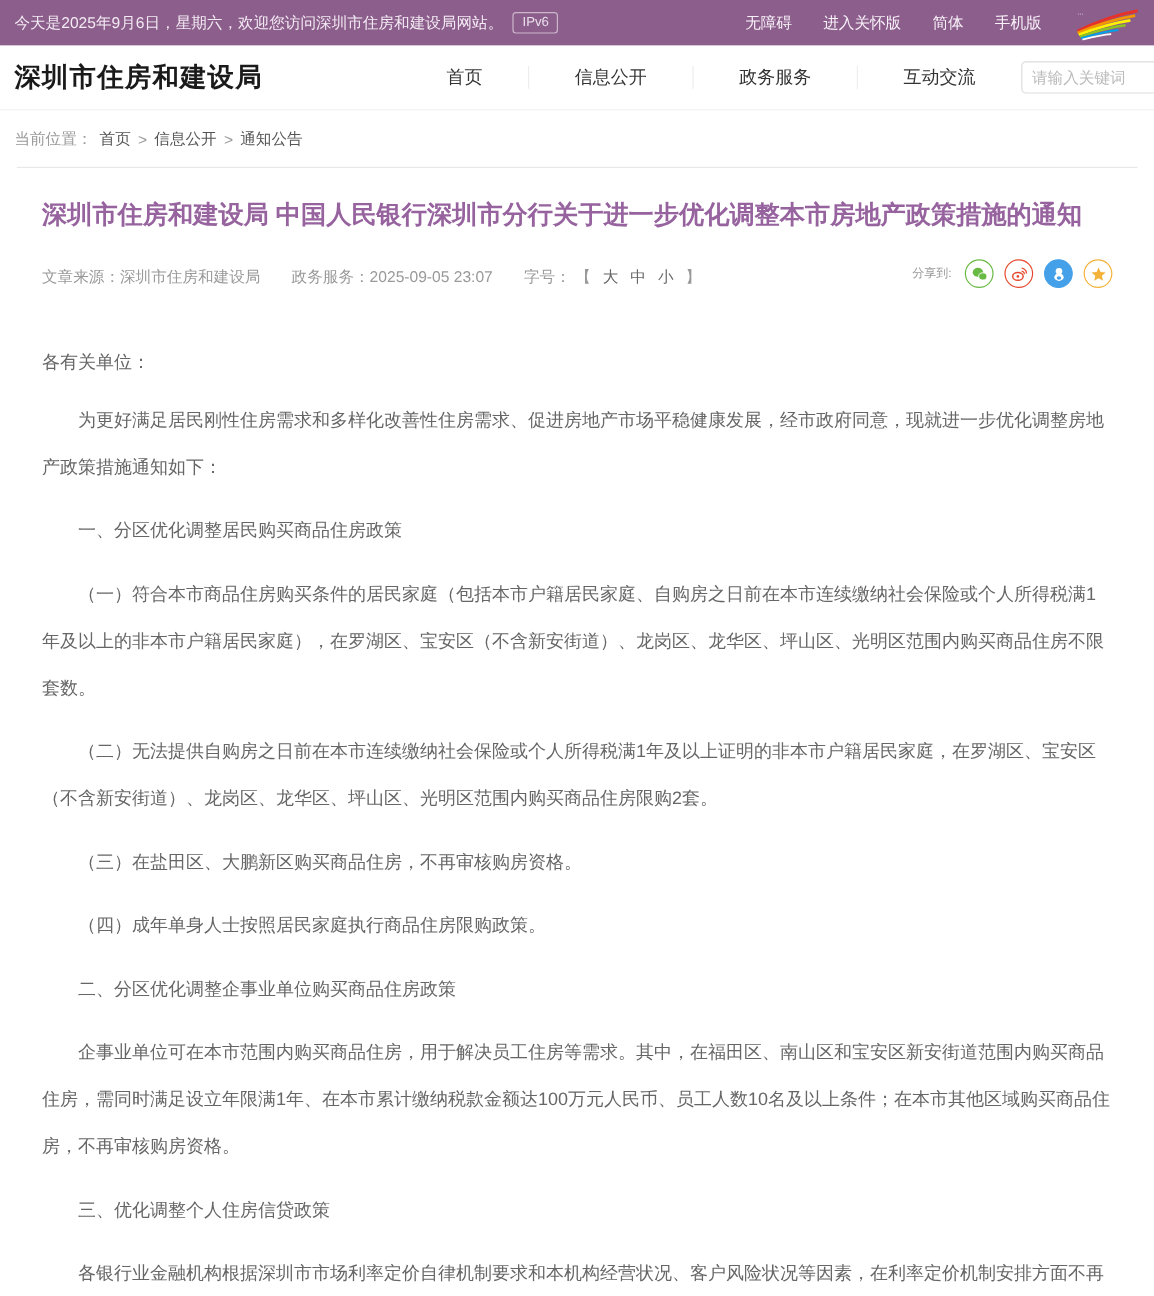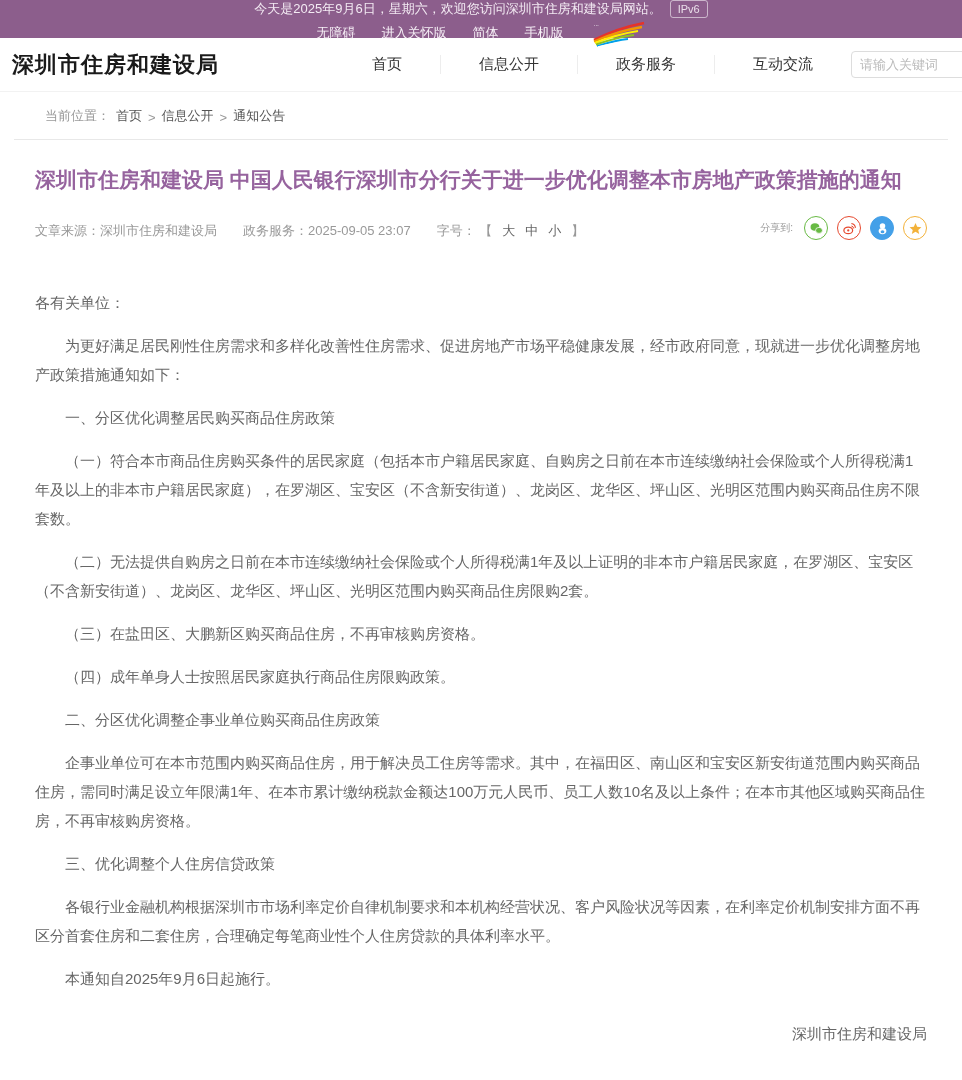--- a/index.html
+++ b/index.html
@@ -11,21 +11,20 @@
   }
 
   
   .topbar {
     height: 38px;
     background: #8C5E8C;
     display: flex;
     align-items: center;
     justify-content: space-between;
     padding: 0 12px;
-    flex-direction: column;
   }
   .topbar-left { display: flex; align-items: center; gap: 8px; }
   .topbar-welcome { color: #f3eaf3; font-size: 13px; }
   .ipv6-badge {
     color: #eadfea;
     font-size: 11px;
     border: 1px solid rgba(255,255,255,.55);
     border-radius: 3px;
     padding: 1px 7px;
     line-height: 14px;
@@ -84,23 +83,22 @@
     background: transparent;
     font-family: inherit;
   }
   .search-input::placeholder { color: #bbb; }
 
   
   .breadcrumb-row {
     padding: 15px 12px 14px 12px;
     font-size: 13px;
     display: flex;
-    align-items: flex-end;
+    align-items: center;
     gap: 6px;
-    margin-left: 33px;
   }
   .breadcrumb-label { color: #999; }
   .crumb { color: #555; cursor: pointer; text-decoration: none; }
   .crumb-sep { color: #999; }
   .rule {
     border: none;
     border-top: 1px solid #e8e8e8;
     margin: 0 14px;
   }
 
@@ -135,21 +133,21 @@
   }
   .share-wechat { border: 1px solid #68ba44; }
   .share-weibo  { border: 1px solid #e6492f; }
   .share-qq     { border: 1px solid #44a0e8; background: #44a0e8; }
   .share-qzone  { border: 1px solid #f3b23a; }
 
   
   .article-body { margin-top: 48px; font-size: 15px; color: #666; }
   .doc-number { text-align: center; line-height: 29px; margin-bottom: 28px; }
   .salutation { line-height: 29px; margin: 14px 0; }
-  .para { line-height: 29px; margin: 14px 0; text-indent: 2em; }
+  .para { line-height: 39px; margin: 14px 0; text-indent: 2em; }
   .signatures { margin-top: 26px; }
   .sig { text-align: right; line-height: 29px; margin: 15px 0; }
 </style>
 </head>
 <body>
 
 <div class="topbar">
   <div class="topbar-left">
     <span class="topbar-welcome">今天是2025年9月6日，星期六，欢迎您访问深圳市住房和建设局网站。</span>
     <span class="ipv6-badge">IPv6</span>

